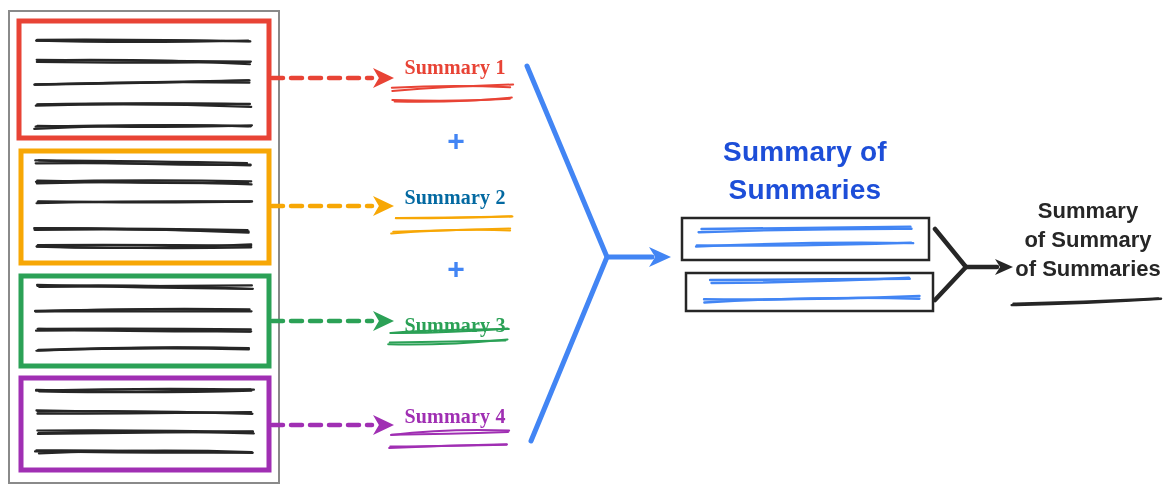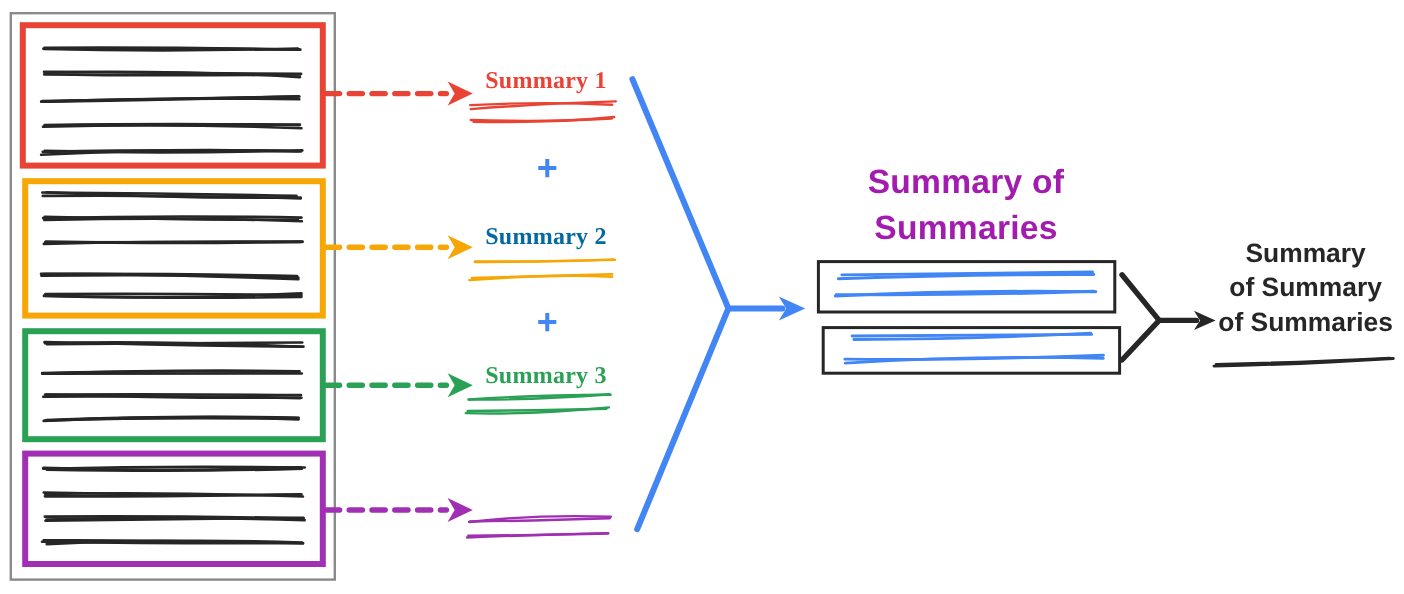--- a/index.html
+++ b/index.html
@@ -123,24 +123,25 @@
     </svg>
 
   <div class="txt sum-label" style="left: 390px; top: 55px; color: rgb(232, 67, 53);">Summary 1</div>
 
   <div class="txt plus" style="top: 124px; color: rgb(66, 133, 244);">+</div>
 
   <div class="txt sum-label" style="left: 390px; top: 185px; color: #0369a1;">Summary 2</div>
 
   <div class="txt plus" style="top: 252px; color: rgb(66, 133, 244);">+</div>
 
-  <div class="txt sum-label" style="left: 390px; top: 301px; color: rgb(43, 161, 86);">Summary 3</div>
+  <div class="txt sum-label" style="left: 390px; top: 313px; color: rgb(43, 161, 86);">Summary 3</div>
 
+  <div class="txt sum-label" style="left: 390px; top: 404px; color: rgb(160, 47, 179);">Summary 4</div>
 
-  <div class="txt sos-title" style="color: #a21caf;">
+  <div class="txt sos-title" style="color: #1d4ed8;">
     <div>Summary of</div>
     <div>Summaries</div>
   </div>
 
   <div class="txt final-text" style="color: rgb(38, 38, 38);">
     <div>Summary</div>
     <div>of Summary</div>
     <div>of Summaries</div>
   </div>
 </div>

